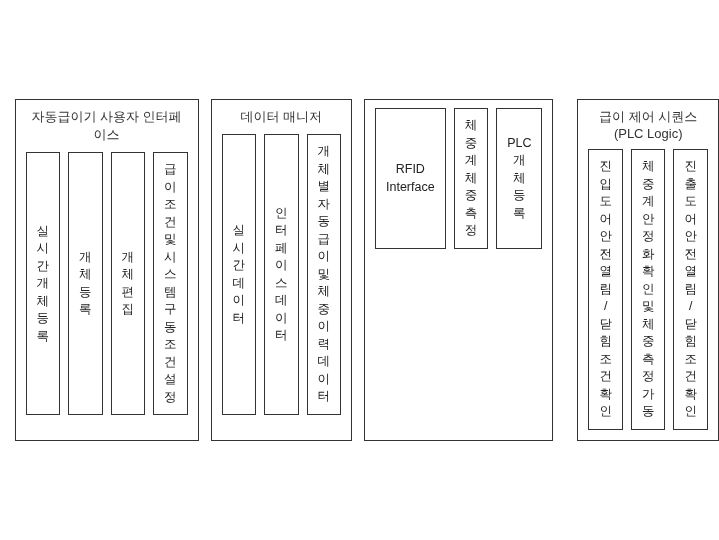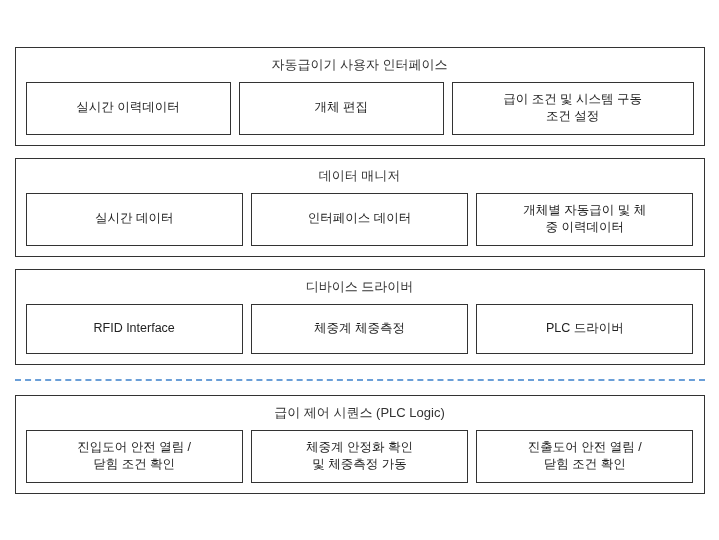--- a/index.html
+++ b/index.html
@@ -10,21 +10,21 @@
       display: flex;
       justify-content: center;
       align-items: center;
       width: 719px;
       min-height: 540px;
       padding: 10px;
     }
     .diagram {
       width: 690px;
       display: flex;
-      flex-direction: column;
+      flex-direction: row;
       gap: 12px;
     }
     .section {
       border: 1.5px solid #333;
       padding: 8px 10px 10px;
       position: relative;
     }
     .section-title {
       text-align: center;
       margin-bottom: 8px;
@@ -58,41 +58,41 @@
     }
   </style>
 </head>
 <body>
 
 <div class="diagram">
 
   <div class="section">
     <div class="section-title">자동급이기 사용자 인터페이스</div>
     <div class="section-boxes">
-      <div class="box">실시간 이력데이터</div>
+      <div class="box">실시간 개체등록</div>
+      <div class="box">개체 등록</div>
       <div class="box">개체 편집</div>
       <div class="box wide">급이 조건 및 시스템 구동<br>조건 설정</div>
     </div>
   </div>
 
   <div class="section">
     <div class="section-title">데이터 매니저</div>
     <div class="section-boxes">
       <div class="box">실시간 데이터</div>
       <div class="box">인터페이스 데이터</div>
       <div class="box">개체별 자동급이 및 체<br>중 이력데이터</div>
     </div>
   </div>
 
   <div class="section">
-    <div class="section-title">디바이스 드라이버</div>
     <div class="section-boxes">
       <div class="box">RFID Interface</div>
       <div class="box">체중계 체중측정</div>
-      <div class="box">PLC 드라이버</div>
+      <div class="box">PLC 개체등록</div>
     </div>
   </div>
 
   <hr class="divider-dashed">
 
   <div class="section">
     <div class="section-title">급이 제어 시퀀스 (PLC Logic)</div>
     <div class="section-boxes">
       <div class="box">진입도어 안전 열림 /<br>닫힘 조건 확인</div>
       <div class="box">체중계 안정화 확인<br>및 체중측정 가동</div>

